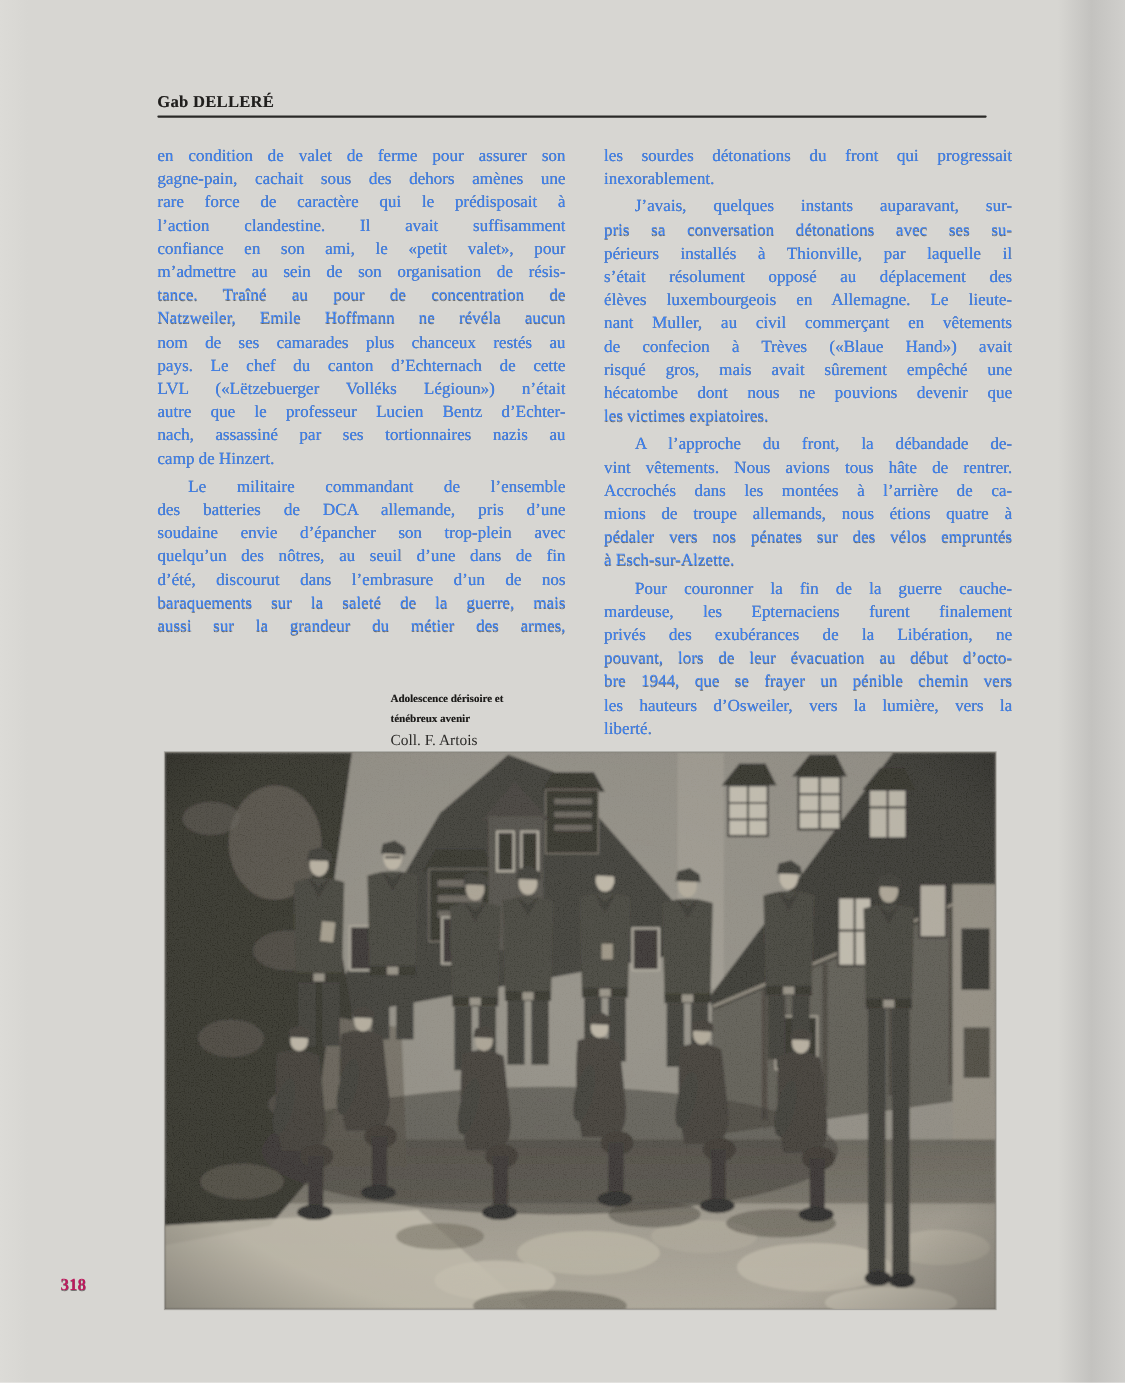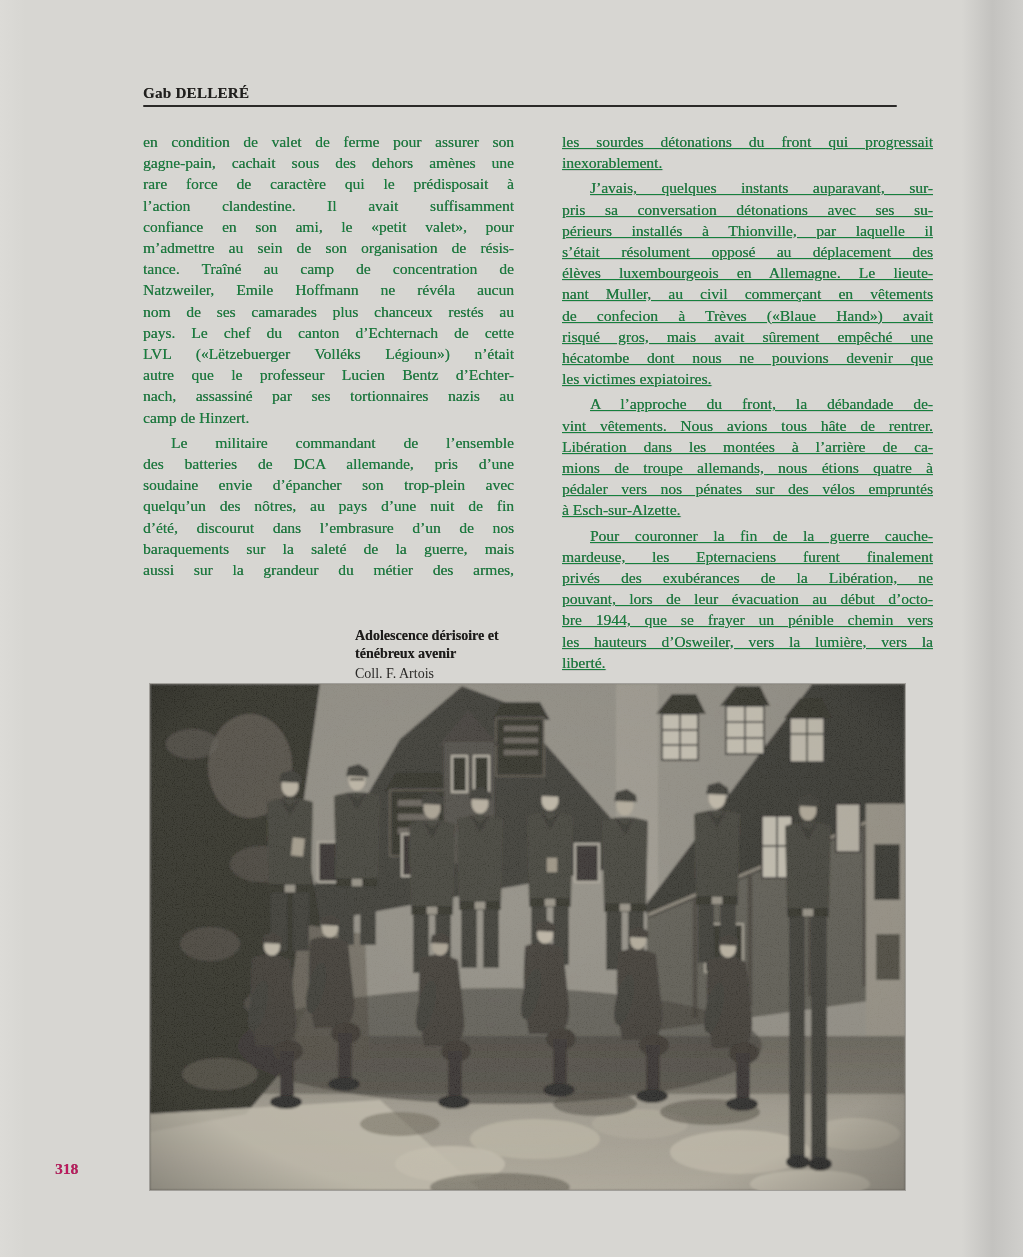--- a/index.html
+++ b/index.html
@@ -12,31 +12,31 @@
   }
   .page{position:absolute;inset:0;}
   .running-head{position:absolute;left:143px;top:84px;width:754px;}
   .author{
     font-weight:bold;font-size:15px;letter-spacing:.3px;color:#201f1d;
     text-shadow:.2px .2px .4px rgba(20,20,20,.5);
   }
   .rule{position:absolute;left:0;top:21px;width:754px;height:2px;background:#2b2a28;border-radius:1px;}
   .col{
     position:absolute;top:131px;width:371px;
-    font-size:15.5px;line-height:21.2px;color:#15803d;
+    font-size:15.5px;line-height:21.2px;color:#3b82f6;
     text-shadow:.2px .2px .35px rgba(10,10,10,.55);
   }
   .col-left{left:143px;}
-  .col-right{left:562px;text-decoration:underline;}
+  .col-right{left:549px;}
   .para{margin:0 0 4px 0;}
   .line{text-align:justify;text-align-last:justify;white-space:normal;overflow:hidden;}
   .line.last{text-align-last:left;}
   .line.ind{text-indent:28px;}
   .caption{position:absolute;left:355px;top:627px;width:230px;}
-  .cap-bold{font-weight:bold;font-size:14px;line-height:18px;color:#1c1b19;
+  .cap-bold{font-weight:bold;font-size:10px;line-height:18px;color:#1c1b19;
     text-shadow:.2px .2px .3px rgba(10,10,10,.5);}
   .cap-credit{font-size:14px;line-height:15px;margin-top:3px;color:#2a2927;}
   .photo{position:absolute;left:150px;top:684px;width:755px;height:506px;margin:0;
     background:#6e6a60;box-shadow:0 0 0 1px rgba(60,58,52,.35);}
   .photo svg{display:block;width:100%;height:100%;}
   .folio{position:absolute;left:55px;top:1160px;font-weight:bold;font-size:15.5px;color:#be185d;
     text-shadow:.2px .2px .4px rgba(20,20,20,.5);}
 </style>
 </head>
 <body>
@@ -49,34 +49,34 @@
   </div>
 
   <div class="col col-left">
       <div class="para">
         <div class="line">en condition de valet de ferme pour assurer son</div>
         <div class="line">gagne-pain, cachait sous des dehors amènes une</div>
         <div class="line">rare force de caractère qui le prédisposait à</div>
         <div class="line">l’action clandestine. Il avait suffisamment</div>
         <div class="line">confiance en son ami, le «petit valet», pour</div>
         <div class="line">m’admettre au sein de son organisation de résis-</div>
-        <div class="line">tance. Traîné au camp de concentration de</div>
+        <div class="line">tance. Traîné au pour de concentration de</div>
         <div class="line">Natzweiler, Emile Hoffmann ne révéla aucun</div>
         <div class="line">nom de ses camarades plus chanceux restés au</div>
         <div class="line">pays. Le chef du canton d’Echternach de cette</div>
         <div class="line">LVL («Lëtzebuerger Volléks Légioun») n’était</div>
         <div class="line">autre que le professeur Lucien Bentz d’Echter-</div>
         <div class="line">nach, assassiné par ses tortionnaires nazis au</div>
         <div class="line last">camp de Hinzert.</div>
       </div>
       <div class="para">
         <div class="line ind">Le militaire commandant de l’ensemble</div>
         <div class="line">des batteries de DCA allemande, pris d’une</div>
         <div class="line">soudaine envie d’épancher son trop-plein avec</div>
-        <div class="line">quelqu’un des nôtres, au pays d’une nuit de fin</div>
+        <div class="line">quelqu’un des nôtres, au seuil d’une dans de fin</div>
         <div class="line">d’été, discourut dans l’embrasure d’un de nos</div>
         <div class="line">baraquements sur la saleté de la guerre, mais</div>
         <div class="line">aussi sur la grandeur du métier des armes,</div>
       </div>
     </div>
   <div class="col col-right">
       <div class="para">
         <div class="line">les sourdes détonations du front qui progressait</div>
         <div class="line last">inexorablement.</div>
       </div>
@@ -88,21 +88,21 @@
         <div class="line">élèves luxembourgeois en Allemagne. Le lieute-</div>
         <div class="line">nant Muller, au civil commerçant en vêtements</div>
         <div class="line">de confecion à Trèves («Blaue Hand») avait</div>
         <div class="line">risqué gros, mais avait sûrement empêché une</div>
         <div class="line">hécatombe dont nous ne pouvions devenir que</div>
         <div class="line last">les victimes expiatoires.</div>
       </div>
       <div class="para">
         <div class="line ind">A l’approche du front, la débandade de-</div>
         <div class="line">vint vêtements. Nous avions tous hâte de rentrer.</div>
-        <div class="line">Libération dans les montées à l’arrière de ca-</div>
+        <div class="line">Accrochés dans les montées à l’arrière de ca-</div>
         <div class="line">mions de troupe allemands, nous étions quatre à</div>
         <div class="line">pédaler vers nos pénates sur des vélos empruntés</div>
         <div class="line last">à Esch-sur-Alzette.</div>
       </div>
       <div class="para">
         <div class="line ind">Pour couronner la fin de la guerre cauche-</div>
         <div class="line">mardeuse, les Epternaciens furent finalement</div>
         <div class="line">privés des exubérances de la Libération, ne</div>
         <div class="line">pouvant, lors de leur évacuation au début d’octo-</div>
         <div class="line">bre 1944, que se frayer un pénible chemin vers</div>

